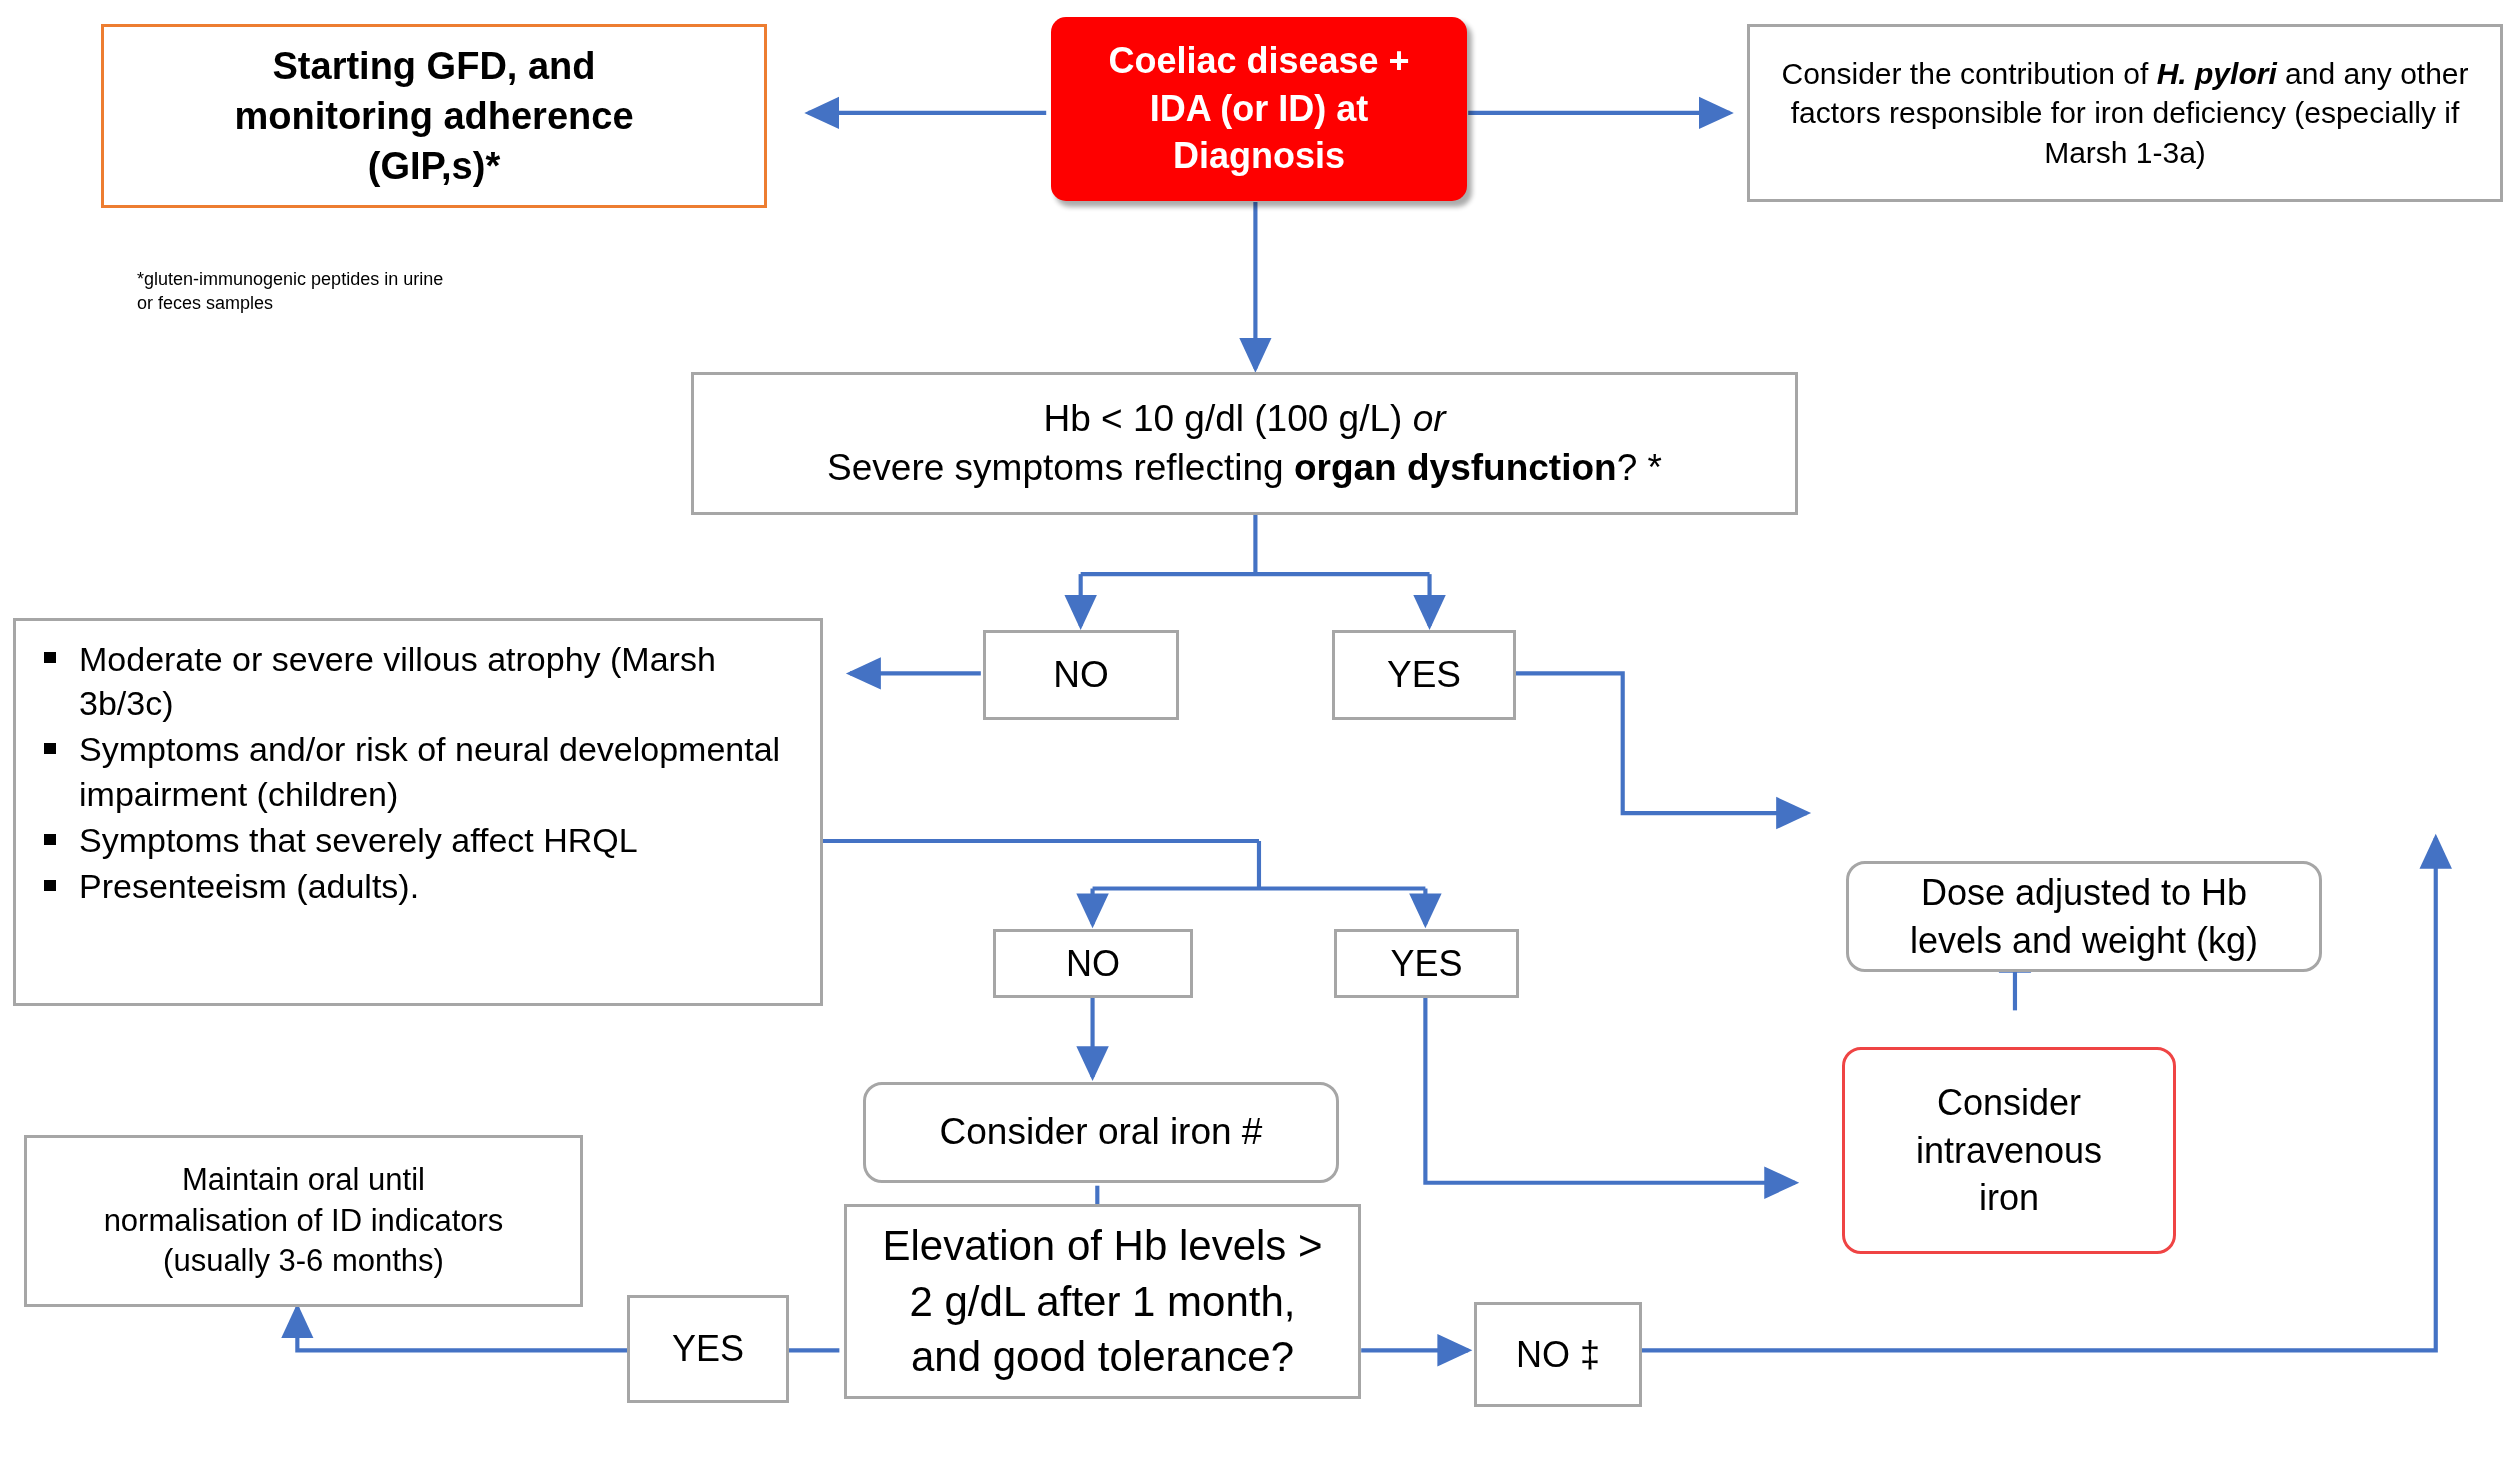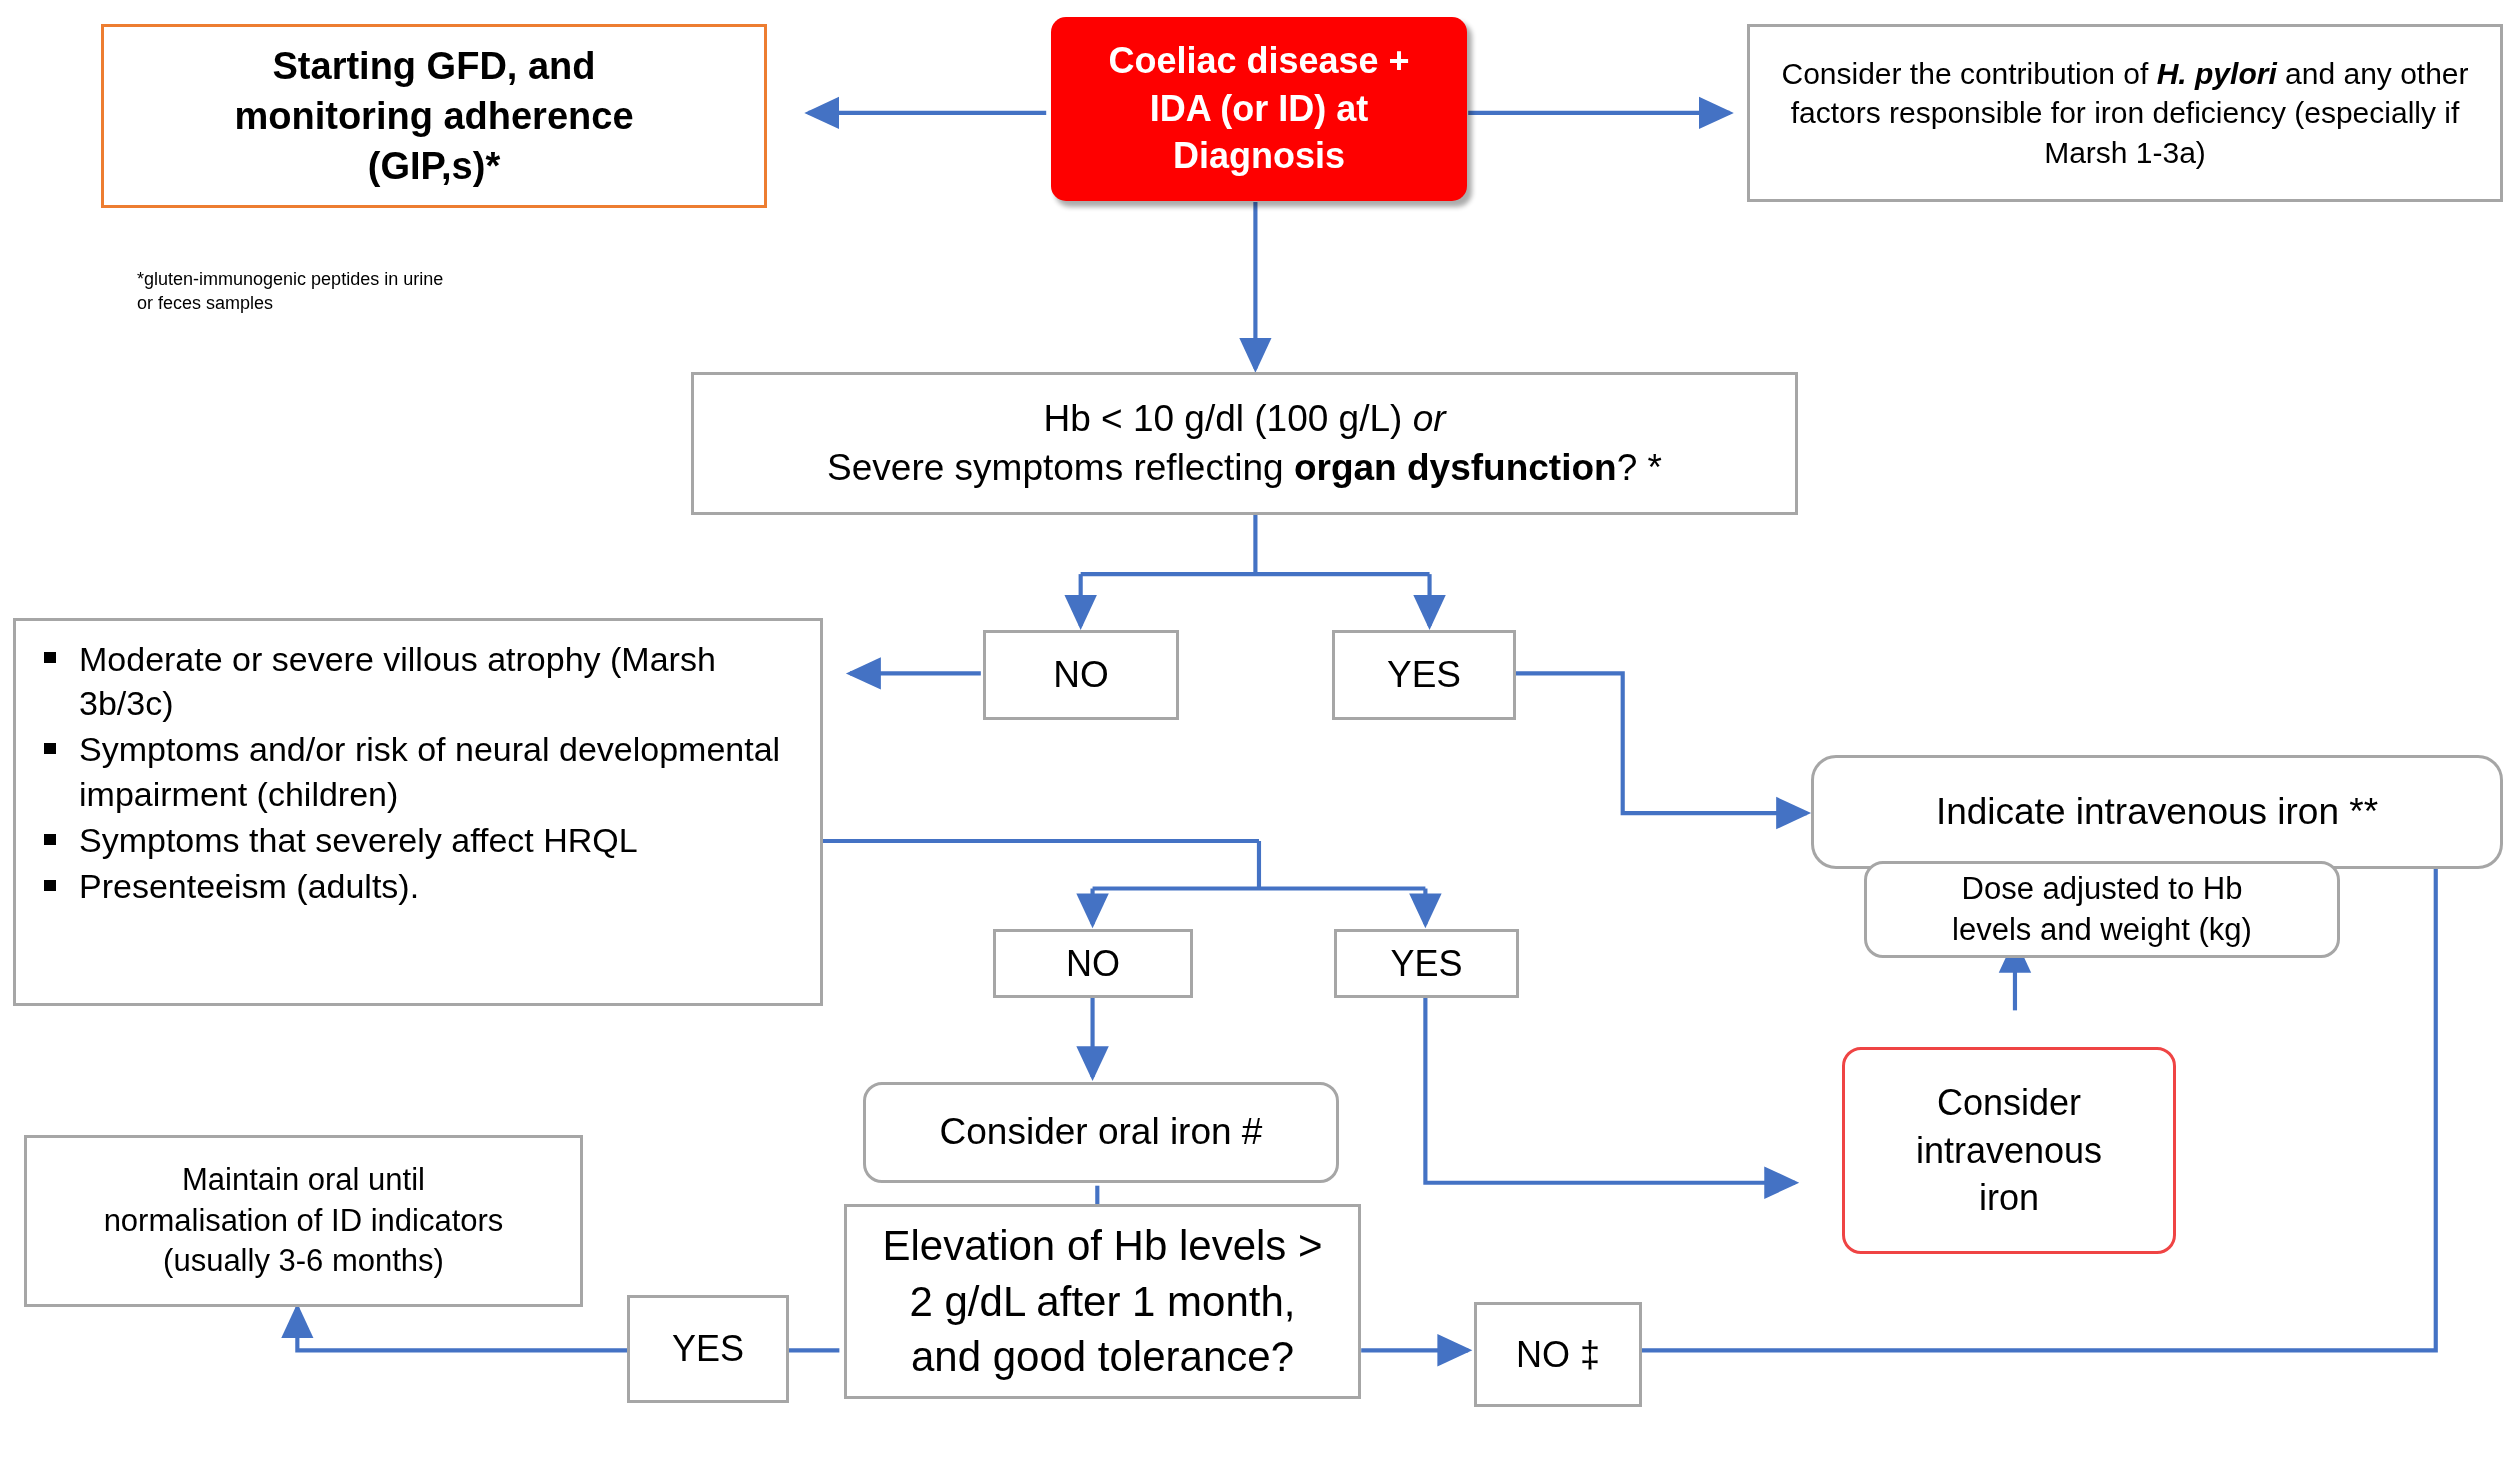--- a/index.html
+++ b/index.html
@@ -155,25 +155,22 @@
 
   <div class="node gray bullets" style="left:13px;top:618px;width:810px;height:388px;font-size:34px;">
     <ul>
       <li><span>Moderate or severe villous atrophy (Marsh 3b/3c)</span></li>
       <li><span>Symptoms and/or risk of neural developmental impairment (children)</span></li>
       <li><span>Symptoms that severely affect HRQL</span></li>
       <li><span>Presenteeism (adults).</span></li>
     </ul>
   </div>
 
-  <div class="node gray rounded" style="left:1811px;top:755px;width:692px;height:114px;font-size:37px;">
-    <span class="txt">Indicate intravenous iron **</span>
-  </div>
-
-  <div class="node gray rounded-sm" style="left:1846px;top:861px;width:476px;height:97px;font-size:31px;margin-left:18px;">
+
+  <div class="node gray rounded-sm" style="left:1846px;top:861px;width:476px;height:111px;font-size:36px;">
     <span class="txt">
       <span>Dose adjusted to Hb</span><br>
       <span>levels and weight (kg)</span>
     </span>
   </div>
 
   <div class="node orange-thin rounded-sm" style="left:1842px;top:1047px;width:334px;height:207px;font-size:36px;">
     <span class="txt">
       <span>Consider</span><br>
       <span>intravenous</span><br>

